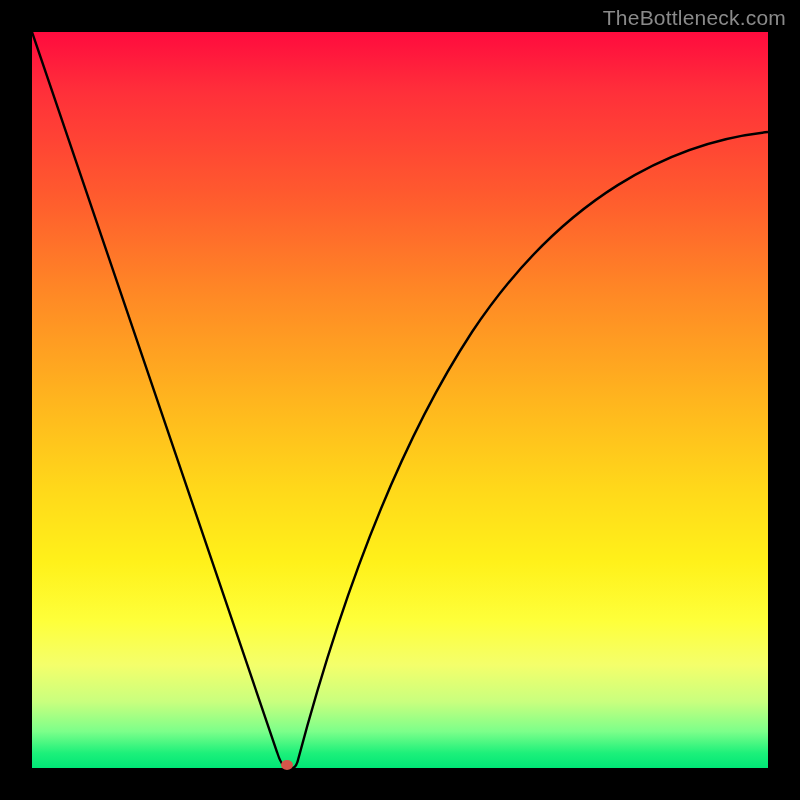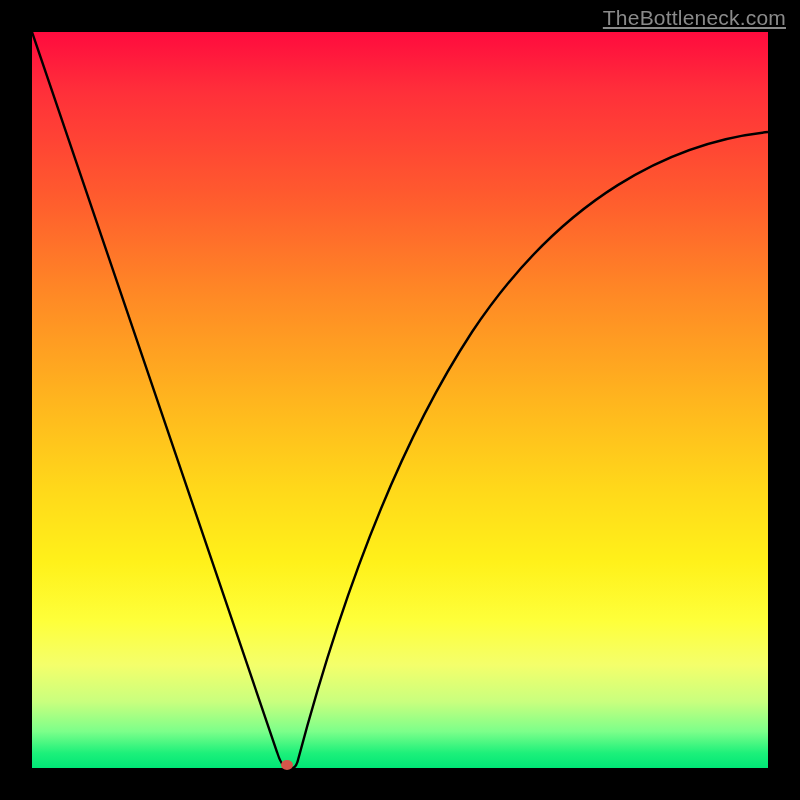--- a/index.html
+++ b/index.html
@@ -57,21 +57,20 @@
     transform: translate(-50%, -50%);
   }
   .watermark {
     position: absolute;
     top: 6px;
     right: 14px;
     color: #8a8a8a;
     font-size: 21px;
     font-weight: 500;
     letter-spacing: 0.2px;
-    text-decoration: underline;
   }
 </style>
 </head>
 <body>
 
 <div class="frame">
 
   <div class="plot-area">
     <svg class="curve-svg" viewBox="0 0 736 736" preserveAspectRatio="none">
       <path fill="none" stroke="#000" stroke-width="2.4" d="M 0 0

